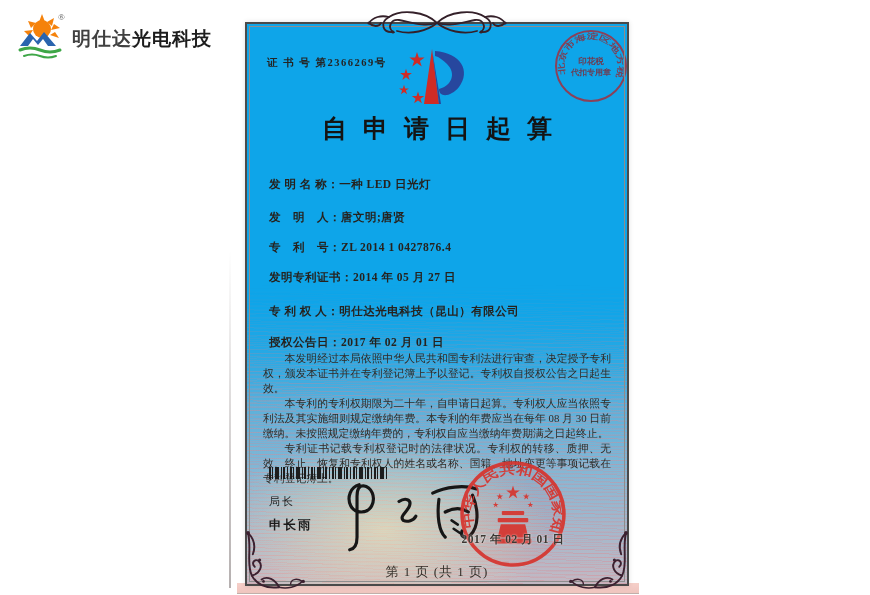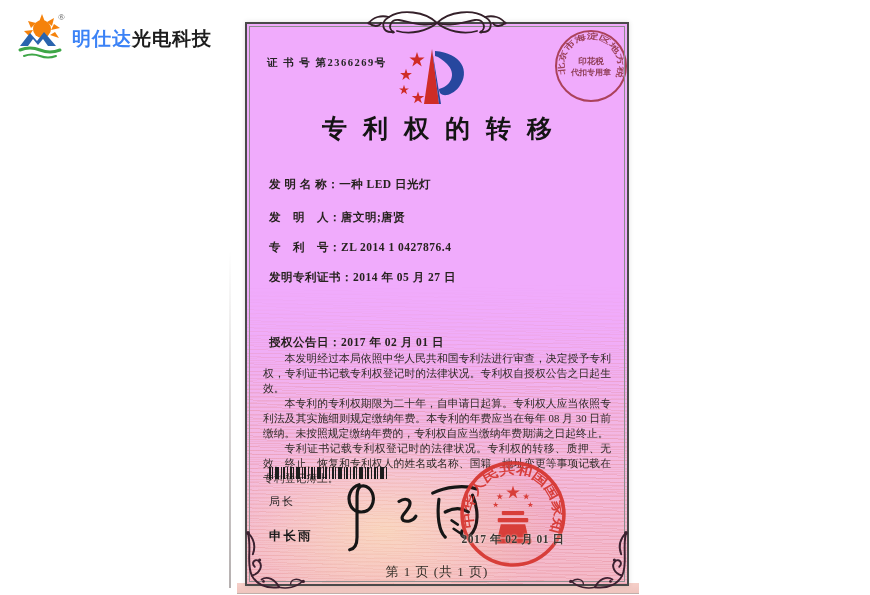--- a/index.html
+++ b/index.html
@@ -3,33 +3,33 @@
 <meta charset="utf-8">
 <style>
   html,body{margin:0;padding:0;background:#fff;}
   .stage{position:relative;width:870px;height:595px;background:#ffffff;overflow:hidden;
          font-family:"Liberation Serif",serif;}
 
   
   .logo{position:absolute;left:16px;top:12px;display:flex;align-items:flex-start;gap:6px;}
   .logo-text{font-family:"Liberation Sans",sans-serif;font-weight:bold;font-size:19px;
              letter-spacing:1px;margin-top:14px;}
-  .logo-text .orange{color:#3b82f6;text-align:center;}
+  .logo-text .orange{color:#404040;text-align:center;}
   .logo-text .dark{color:#1d1d1d;text-align:center;}
 
   
   .page-edge{position:absolute;left:229px;top:250px;width:2px;height:338px;
              background:linear-gradient(to bottom,rgba(150,150,150,0),rgba(120,110,110,.55));}
   .below-strip{position:absolute;left:237px;top:583px;width:402px;height:10px;
                background:linear-gradient(to bottom,#f5cbc4,#eebfb8);
                border-bottom:1px solid #bba7a1;opacity:.9;}
 
   
   .frame{position:absolute;left:245px;top:22px;width:380px;height:560px;
-         border:2px solid #4a4a4a;background:#f0abfc;box-shadow:0 0 5px rgba(0,0,0,.12);}
+         border:2px solid #4a4a4a;background:#0ea5e9;box-shadow:0 0 5px rgba(0,0,0,.12);}
   .frame-inner{position:absolute;inset:2px;border:1px solid #8d8d8d;pointer-events:none;z-index:4;}
 
   .guilloche{position:absolute;left:0;right:0;bottom:0;height:300px;z-index:0;
      background:
        radial-gradient(ellipse 62% 46% at 36% 82%, rgba(252,233,180,.60), rgba(252,233,180,0) 70%),
        repeating-linear-gradient(1.6deg, rgba(226,128,136,.26) 0 1px, rgba(255,255,255,0) 1px 3.6px),
        repeating-linear-gradient(-1.2deg, rgba(230,140,150,.18) 0 1px, rgba(255,255,255,0) 1px 4.4px),
        linear-gradient(to bottom, rgba(250,216,206,0) 0%, rgba(248,201,192,.50) 62%, rgba(245,190,184,.78) 100%);
      -webkit-mask-image:linear-gradient(to bottom, transparent 0, #000 120px);
      mask-image:linear-gradient(to bottom, transparent 0, #000 120px);}
@@ -51,21 +51,21 @@
          text-align:justify;color:#2e2a26;font-weight:500;z-index:2;}
   .paras p{margin:0;text-indent:2em;}
 
   
   .barcode{position:absolute;left:22px;top:443px;width:118px;height:12px;z-index:2;
      background:
        repeating-linear-gradient(90deg,#1d1d1d 0 1px,transparent 1px 3px),
        repeating-linear-gradient(90deg,#1d1d1d 0 2px,transparent 2px 7px);}
   .director{position:absolute;left:22px;top:470px;z-index:2;color:#1b1b1b;letter-spacing:2px;}
   .director .t{font-size:11px;font-weight:normal;}
-  .director .n{font-size:12.5px;font-weight:bold;margin-top:19px;}
+  .director .n{font-size:12.5px;font-weight:bold;margin-top:8px;}
   .signature{position:absolute;left:80px;top:446px;z-index:2;}
   .big-seal{position:absolute;left:212px;top:436px;z-index:2;opacity:.93;}
   .seal-date{position:absolute;left:204px;top:508px;width:124px;text-align:center;z-index:3;
              font-size:11.5px;font-weight:bold;color:#3c3833;letter-spacing:.5px;
              text-shadow:0 0 2px rgba(255,255,255,.9);}
   .page-foot{position:absolute;left:0;right:0;top:539px;text-align:center;font-size:13px;
              color:#35302a;letter-spacing:1px;z-index:2;}
 
   
   .orn{position:absolute;z-index:5;}
@@ -163,30 +163,31 @@
     <svg class="tax-stamp" width="76" height="76" viewBox="0 0 76 76">
       <circle cx="38" cy="38" r="35" fill="none" stroke="#a03040" stroke-width="2"></circle>
       <path id="taxArc" d="M13,48 A27,27 0 1 1 63,48" fill="none"></path>
       <text font-size="7.5" fill="#8d2f3d" font-weight="bold">
         <textPath href="#taxArc" startOffset="2" textLength="128" lengthAdjust="spacingAndGlyphs">北京市海淀区地方税务局</textPath>
       </text>
       <text x="38" y="36" text-anchor="middle" font-size="8.5" fill="#7d2a38" font-weight="bold">印花税</text>
       <text x="38" y="47" text-anchor="middle" font-size="8" fill="#7d2a38" font-weight="bold">代扣专用章</text>
     </svg>
 
-    <div class="title">专利权的转移</div>
+    <div class="title">自申请日起算</div>
 
     <div class="field-row" style="top:153px"><span>发 明 名 称</span><span>：</span><span>一种 LED 日光灯</span></div>
     <div class="field-row" style="top:186px"><span>发　明　人</span><span>：</span><span>唐文明;唐贤</span></div>
     <div class="field-row" style="top:216px"><span>专　利　号</span><span>：</span><span>ZL 2014 1 0427876.4</span></div>
     <div class="field-row" style="top:246px"><span>发明专利证书</span><span>：</span><span>2014 年 05 月 27 日</span></div>
+    <div class="field-row" style="top:280px"><span>专 利 权 人</span><span>：</span><span>明仕达光电科技（昆山）有限公司</span></div>
     <div class="field-row" style="top:311px"><span>授权公告日</span><span>：</span><span>2017 年 02 月 01 日</span></div>
 
     <div class="paras">
-      <p>本发明经过本局依照中华人民共和国专利法进行审查，决定授予专利权，专利证书记载专利权登记时的法律状况。专利权自授权公告之日起生效。</p>
+      <p>本发明经过本局依照中华人民共和国专利法进行审查，决定授予专利权，颁发本证书并在专利登记簿上予以登记。专利权自授权公告之日起生效。</p>
       <p>本专利的专利权期限为二十年，自申请日起算。专利权人应当依照专利法及其实施细则规定缴纳年费。本专利的年费应当在每年 08 月 30 日前缴纳。未按照规定缴纳年费的，专利权自应当缴纳年费期满之日起终止。</p>
       <p>专利证书记载专利权登记时的法律状况。专利权的转移、质押、无效、终止、恢复和专利权人的姓名或名称、国籍、地址变更等事项记载在专利登记簿上。</p>
     </div>
 
     <div class="barcode"></div>
 
     <div class="director">
       <div class="t">局长</div>
       <div class="n">申长雨</div>
     </div>

